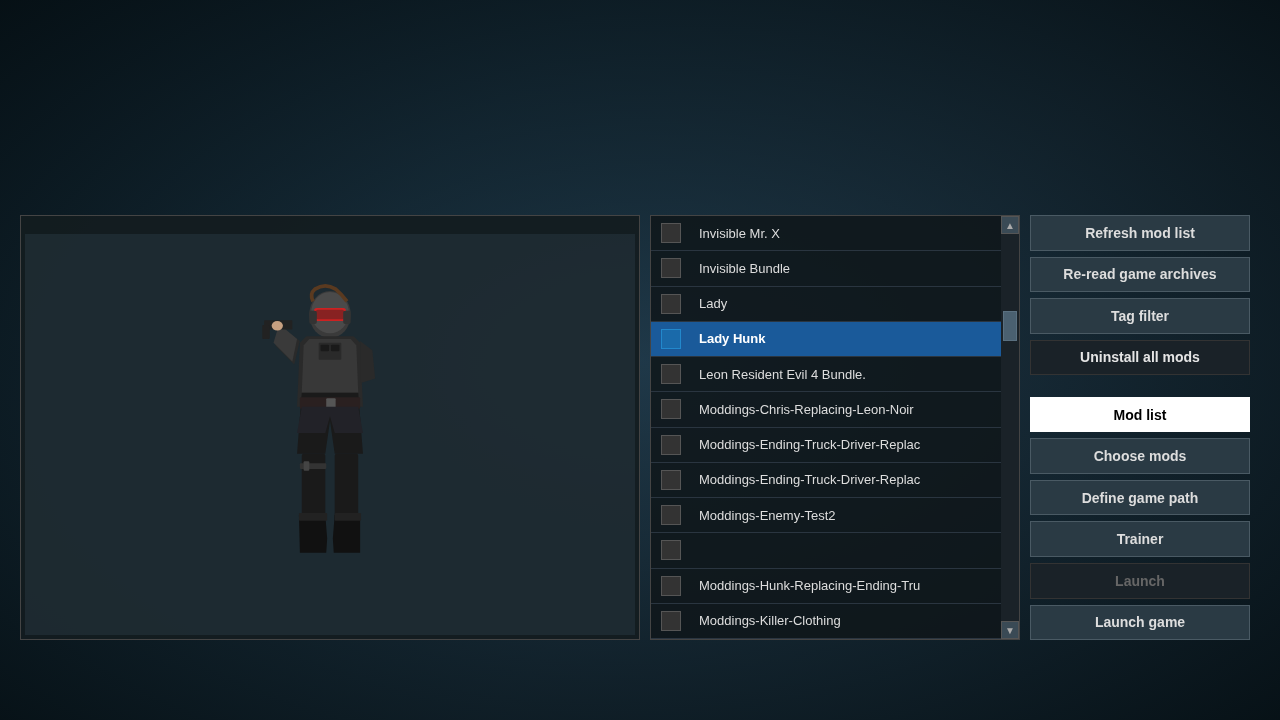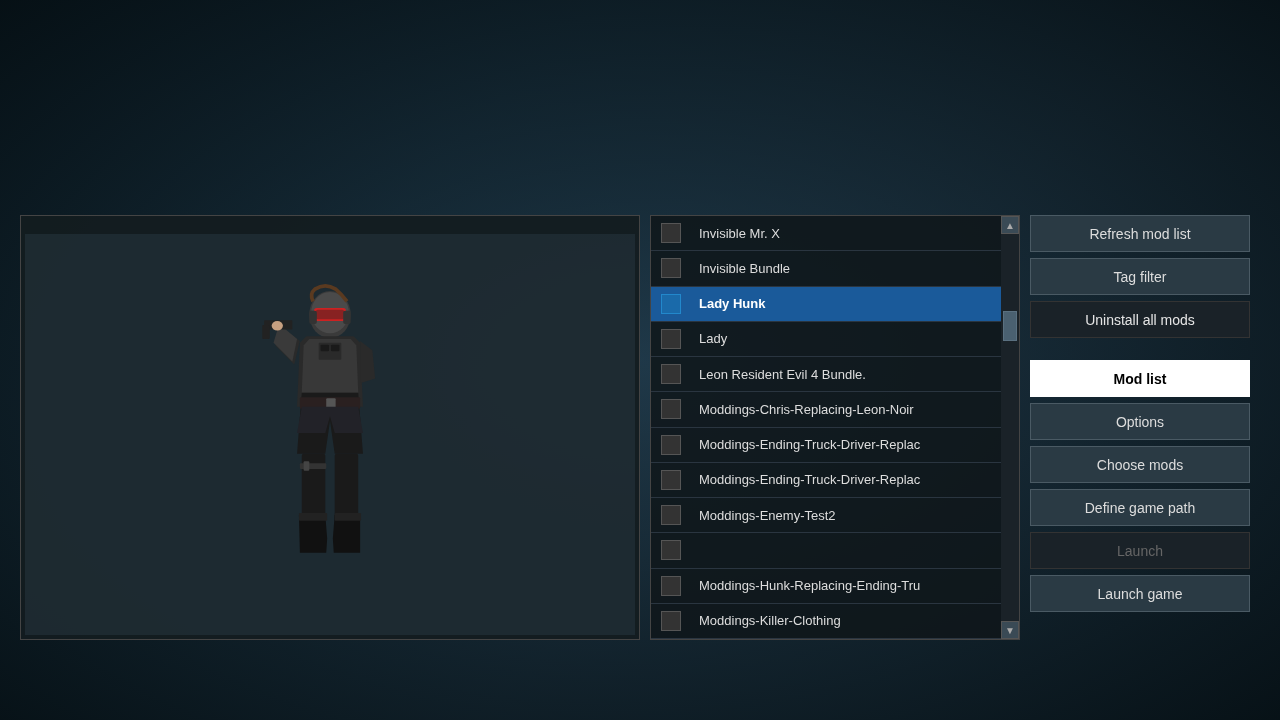--- a/index.html
+++ b/index.html
@@ -221,20 +221,21 @@
       background: #2a3a44;
       border: 1px solid #4a5a64;
       color: #dddddd;
       font-size: 14px;
       cursor: pointer;
       display: flex;
       align-items: center;
       justify-content: center;
       text-align: center;
       transition: background 0.15s;
+      font-weight: bold;
     }
 
     .right-btn.active {
       background: #ffffff;
       color: #000000;
       font-weight: bold;
       border-color: #ffffff;
       text-align: center;
     }
 
@@ -398,31 +399,31 @@
             <div class="checkbox-box"></div>
           </div>
           <div class="mod-row-label">Invisible Mr. X</div>
         </div>
         <div class="mod-row">
           <div class="mod-checkbox">
             <div class="checkbox-box"></div>
           </div>
           <div class="mod-row-label">Invisible Bundle</div>
         </div>
+        <div class="mod-row">
+          <div class="mod-checkbox">
+            <div class="checkbox-box"></div>
+          </div>
+          <div class="mod-row-label">Lady</div>
+        </div>
         <div class="mod-row active">
           <div class="mod-checkbox">
             <div class="checkbox-box checked"></div>
           </div>
           <div class="mod-row-label">Lady Hunk</div>
-        </div>
-        <div class="mod-row">
-          <div class="mod-checkbox">
-            <div class="checkbox-box"></div>
-          </div>
-          <div class="mod-row-label">Lady</div>
         </div>
         <div class="mod-row">
           <div class="mod-checkbox">
             <div class="checkbox-box"></div>
           </div>
           <div class="mod-row-label">Leon Resident Evil 4 Bundle.</div>
         </div>
         <div class="mod-row">
           <div class="mod-checkbox">
             <div class="checkbox-box"></div>
@@ -470,24 +471,25 @@
       <div class="scroll-track">
         <div class="scroll-thumb"></div>
       </div>
       <div class="scroll-btn">▼</div>
     </div>
   </div>
 
   <div class="right-panel">
 
   <div class="right-btn">Refresh mod list</div>
+      <div class="right-btn">Re-read game archives</div>
       <div class="right-btn">Tag filter</div>
       <div class="right-btn dark">Uninstall all mods</div>
       <div style="height: 10px;"></div>
       <div class="right-btn active">Mod list</div>
-      <div class="right-btn">Options</div>
       <div class="right-btn">Choose mods</div>
       <div class="right-btn">Define game path</div>
+      <div class="right-btn">Trainer</div>
       <div class="right-btn dark-active">Launch</div>
       <div class="right-btn">Launch game</div>
     </div>
 
 </div>
 
 </body></html>

